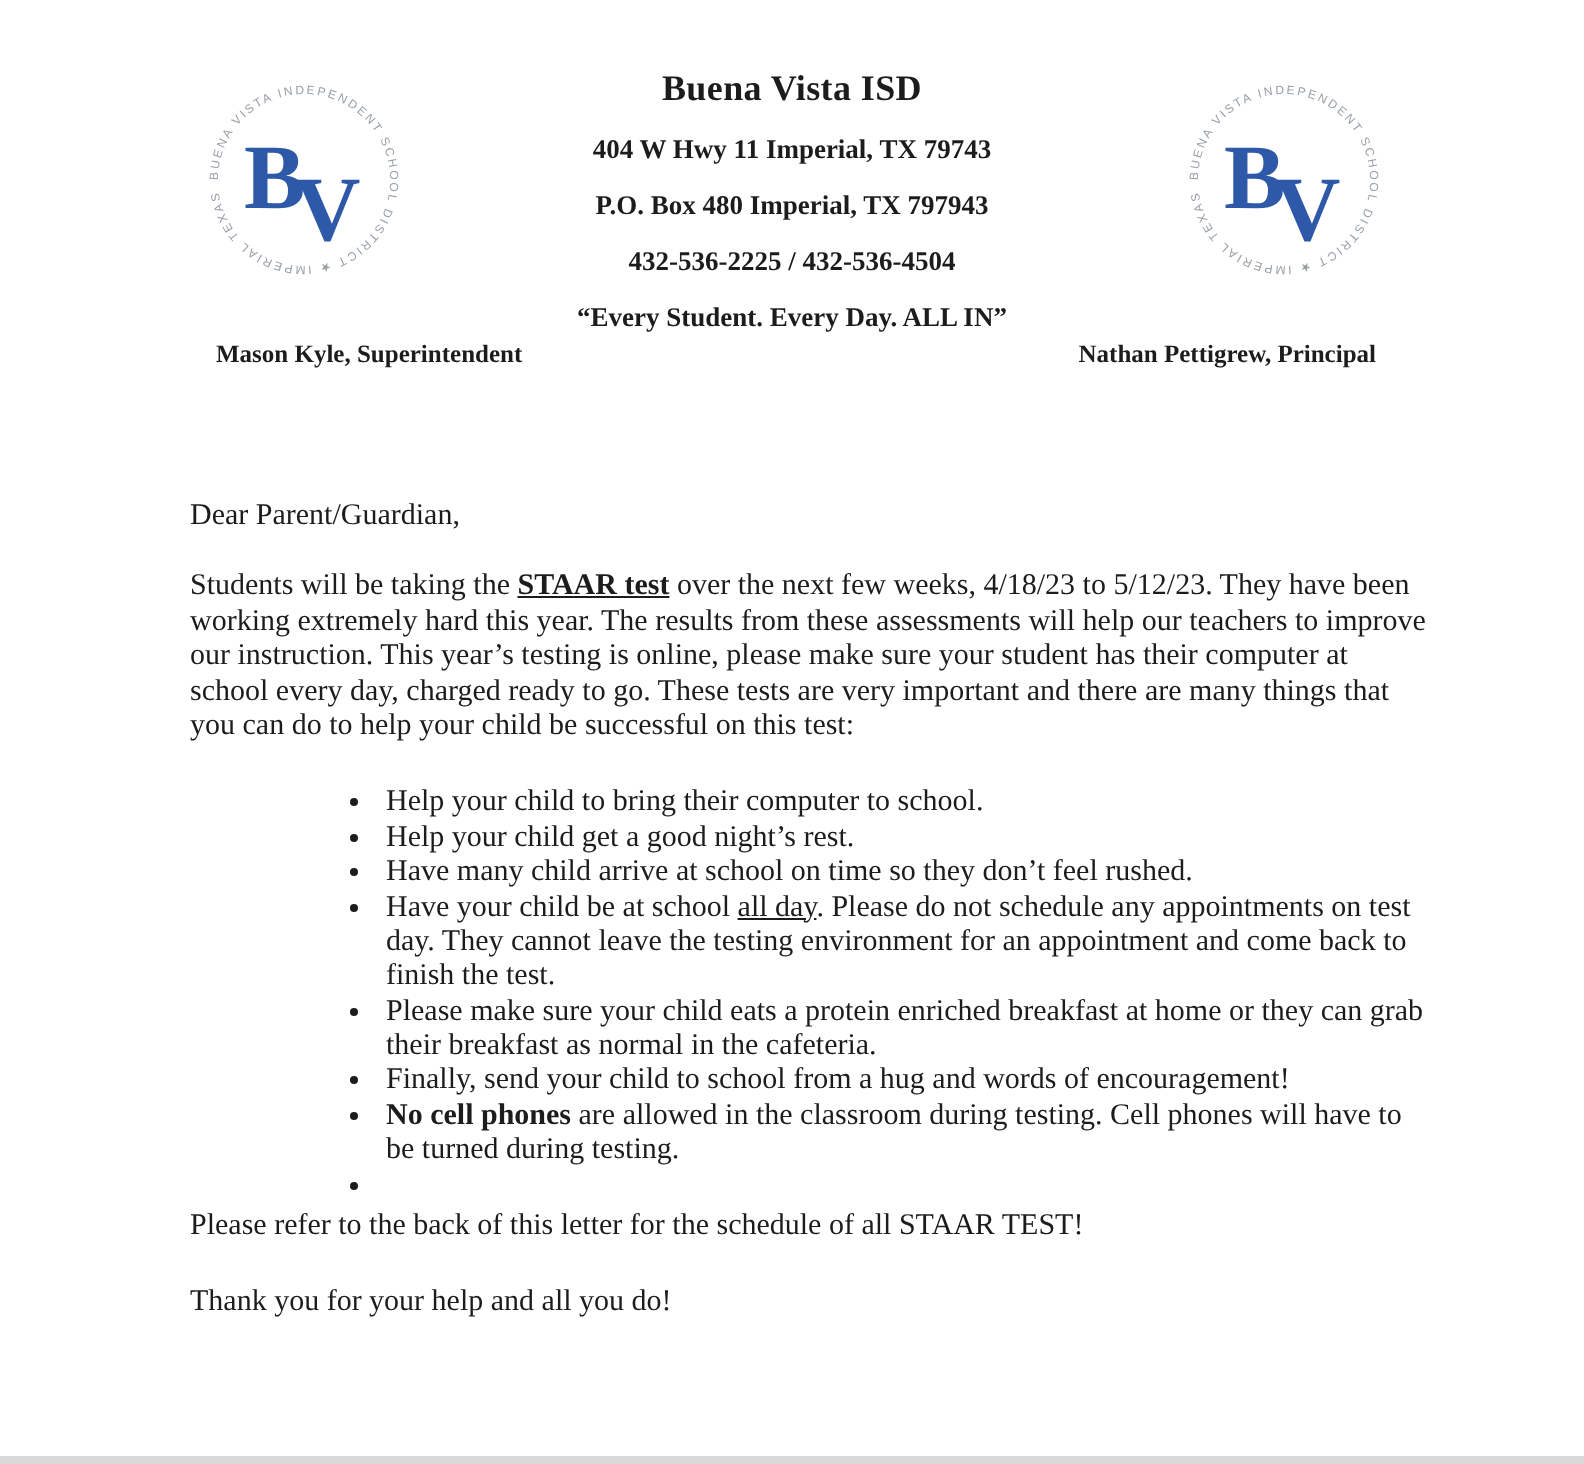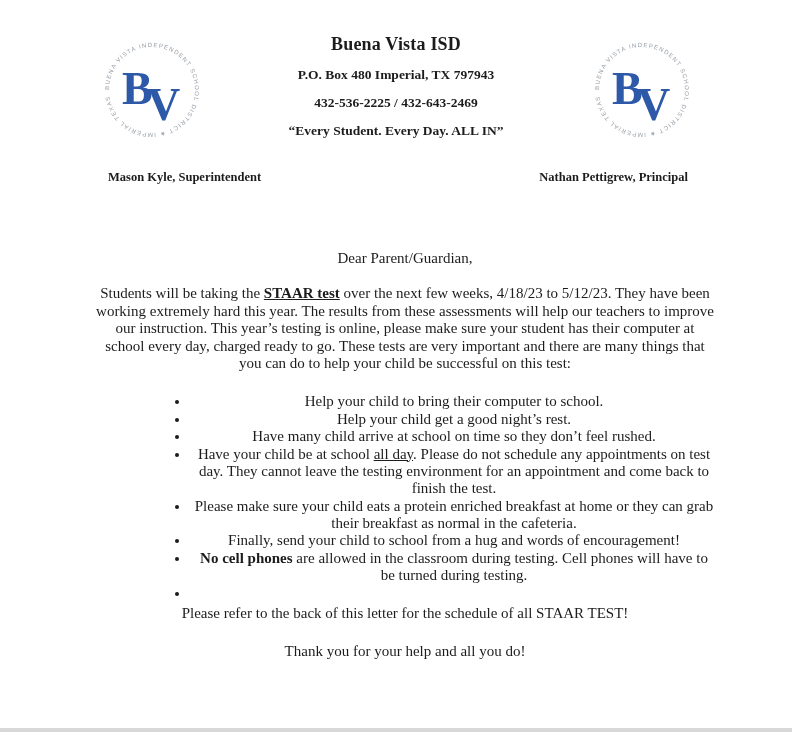--- a/index.html
+++ b/index.html
@@ -30,21 +30,21 @@
   
   .seal { position: absolute; top: 38px; width: 104px; height: 104px; }
   .seal-left  { left: 100px; }
   .seal-right { left: 590px; }
   .ring-text { font-size: 6px; fill: #98a0a8; letter-spacing: 1.2px; font-family: "Liberation Sans", sans-serif; }
   .mono { font-family: "Liberation Serif", serif; font-weight: bold; font-size: 46px; }
   
   .body {
     position: absolute;
     top: 250px; left: 95px; width: 620px;
-    font-size: 15px; line-height: 1.16; text-align: center;
+    font-size: 15px; line-height: 1.16;
   }
   .salutation { margin: 0 0 18px 0; }
   .para { margin: 0; }
   ul.bullets { margin: 21px 0 0 0; padding: 0 0 0 95px; }
   ul.bullets li { padding-left: 3px; margin: 0; min-height: 17px; }
   .closing { margin: 3px 0 0 0; }
   .thanks  { margin: 21px 0 0 0; }
   .scan-edge { position: absolute; left: 0; right: 0; bottom: 0; height: 4px; background: #d8d8d8; }
 </style>
 </head>
@@ -69,22 +69,23 @@
     </defs>
     <text class="ring-text">
       <textPath href="#ringR">BUENA VISTA INDEPENDENT SCHOOL DISTRICT ★ IMPERIAL TEXAS ★</textPath>
     </text>
     <text class="mono" x="22" y="66" fill="#2d59a8">B</text>
     <text class="mono" x="47" y="82" fill="#2d59a8">V</text>
   </svg>
 
   <div class="header-center">
     <div class="district">Buena Vista ISD</div>
+    <div class="hline">404 W Hwy 11 Imperial, TX 79743</div>
     <div class="hline">P.O. Box 480 Imperial, TX 797943</div>
-    <div class="hline">432-536-2225 / 432-643-2469</div>
+    <div class="hline">432-536-2225 / 432-536-4504</div>
     <div class="motto">“Every Student. Every Day. ALL IN”</div>
   </div>
 
   <div class="names">
     <span>Mason Kyle, Superintendent</span>
     <span>Nathan Pettigrew, Principal</span>
   </div>
 
   <div class="body">
     <p class="salutation">Dear Parent/Guardian,</p>

